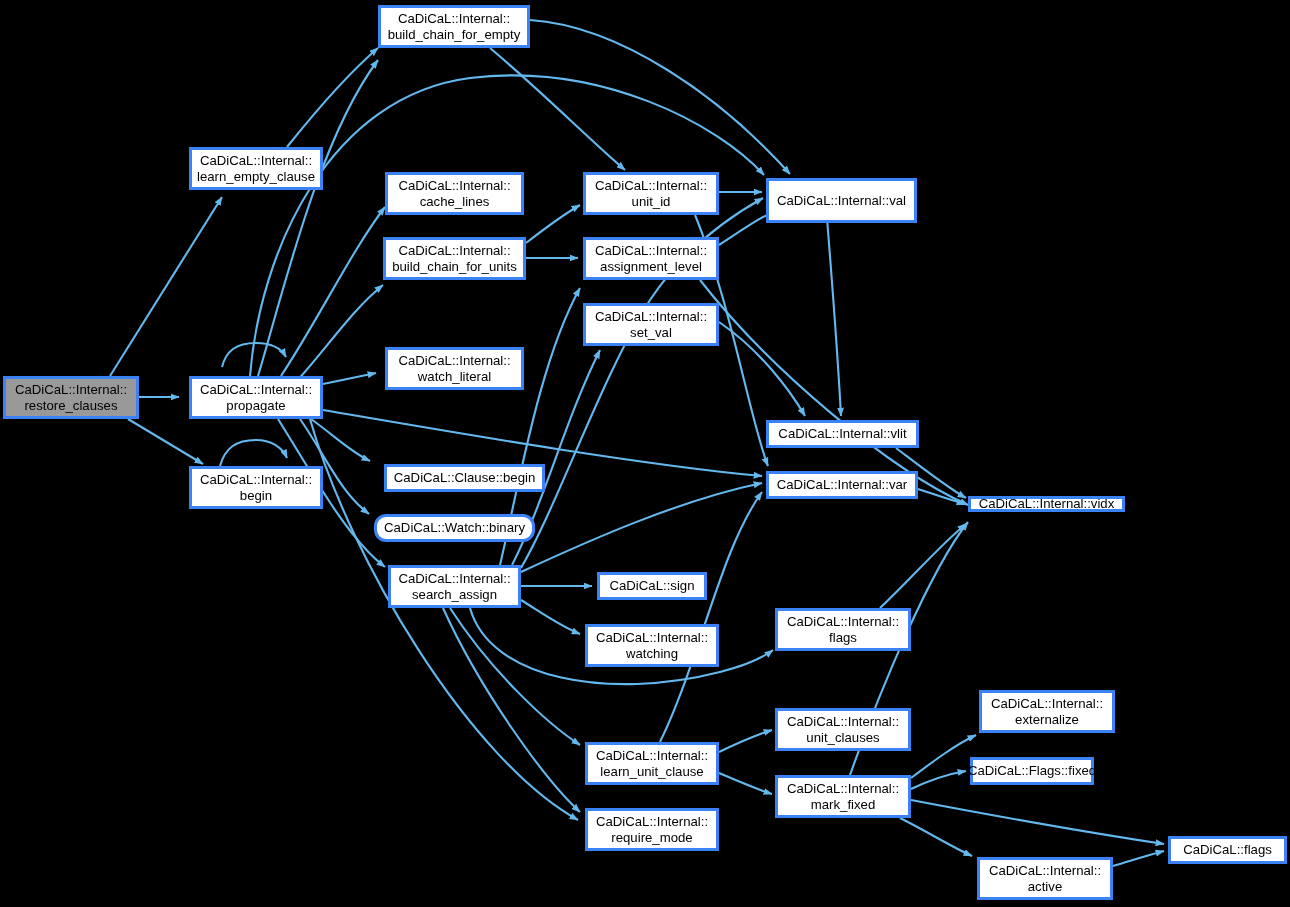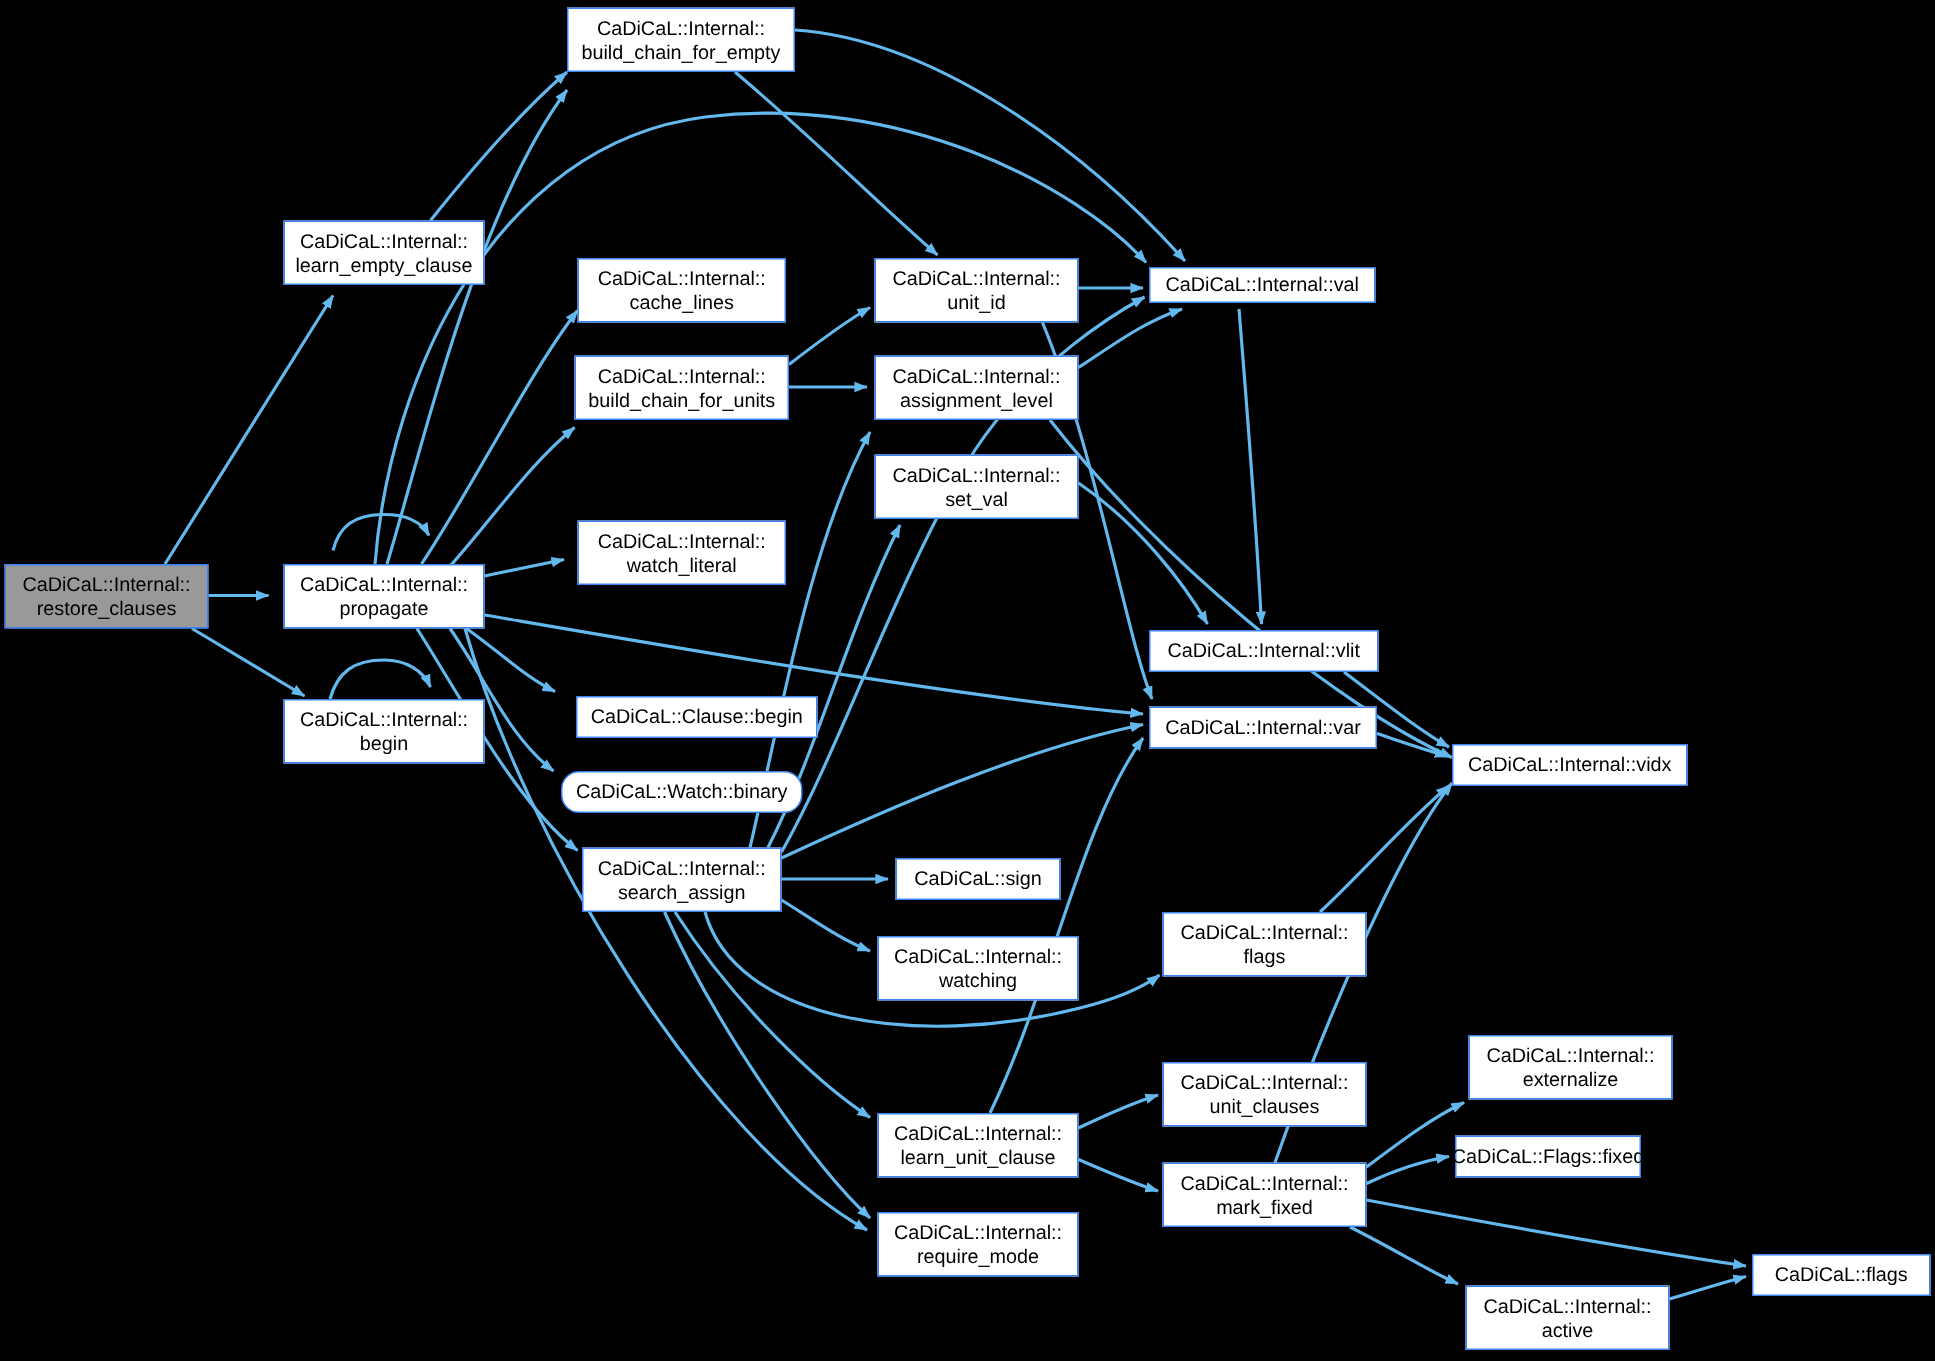--- a/index.html
+++ b/index.html
@@ -19,21 +19,21 @@
     position: absolute;
     left: 0;
     top: 0;
     width: 1290px;
     height: 907px;
   }
   .node {
     position: absolute;
     box-sizing: border-box;
     background: #ffffff;
-    border: 1px solid #3b82f6;
+    border: 3px solid #3b82f6;
     color: #000000;
     font-size: 13.2px;
     line-height: 16px;
     text-align: center;
     display: flex;
     flex-direction: column;
     align-items: center;
     justify-content: center;
     white-space: nowrap;
     z-index: 5;
@@ -170,21 +170,21 @@
   <div class="node" style="left:385px;top:172px;width:139px;height:43px;">
     <span class="ln">CaDiCaL::Internal::</span>
     <span class="ln">cache_lines</span>
   </div>
 
   <div class="node" style="left:583px;top:172px;width:136px;height:43px;">
     <span class="ln">CaDiCaL::Internal::</span>
     <span class="ln">unit_id</span>
   </div>
 
-  <div class="node" style="left:766px;top:178px;width:151px;height:24px;">
+  <div class="node" style="left:766px;top:178px;width:151px;height:45px;">
     <span class="ln">CaDiCaL::Internal::val</span>
   </div>
 
   <div class="node" style="left:383px;top:237px;width:143px;height:43px;">
     <span class="ln">CaDiCaL::Internal::</span>
     <span class="ln">build_chain_for_units</span>
   </div>
 
   <div class="node" style="left:583px;top:237px;width:136px;height:43px;">
     <span class="ln">CaDiCaL::Internal::</span>
@@ -216,21 +216,21 @@
   </div>
 
   <div class="node" style="left:374px;top:464px;width:161px;height:28px;margin-left:10px;">
     <span class="ln">CaDiCaL::Clause::begin</span>
   </div>
 
   <div class="node" style="left:766px;top:471px;width:152px;height:28px;">
     <span class="ln">CaDiCaL::Internal::var</span>
   </div>
 
-  <div class="node" style="left:968px;top:496px;width:157px;height:28px;">
+  <div class="node" style="left:968px;top:496px;width:157px;height:16px;">
     <span class="ln">CaDiCaL::Internal::vidx</span>
   </div>
 
   <div class="node" style="left:374px;top:514px;width:161px;height:28px;border-radius:12px;">
     <span class="ln">CaDiCaL::Watch::binary</span>
   </div>
 
   <div class="node" style="left:388px;top:565px;width:133px;height:43px;">
     <span class="ln">CaDiCaL::Internal::</span>
     <span class="ln">search_assign</span>

